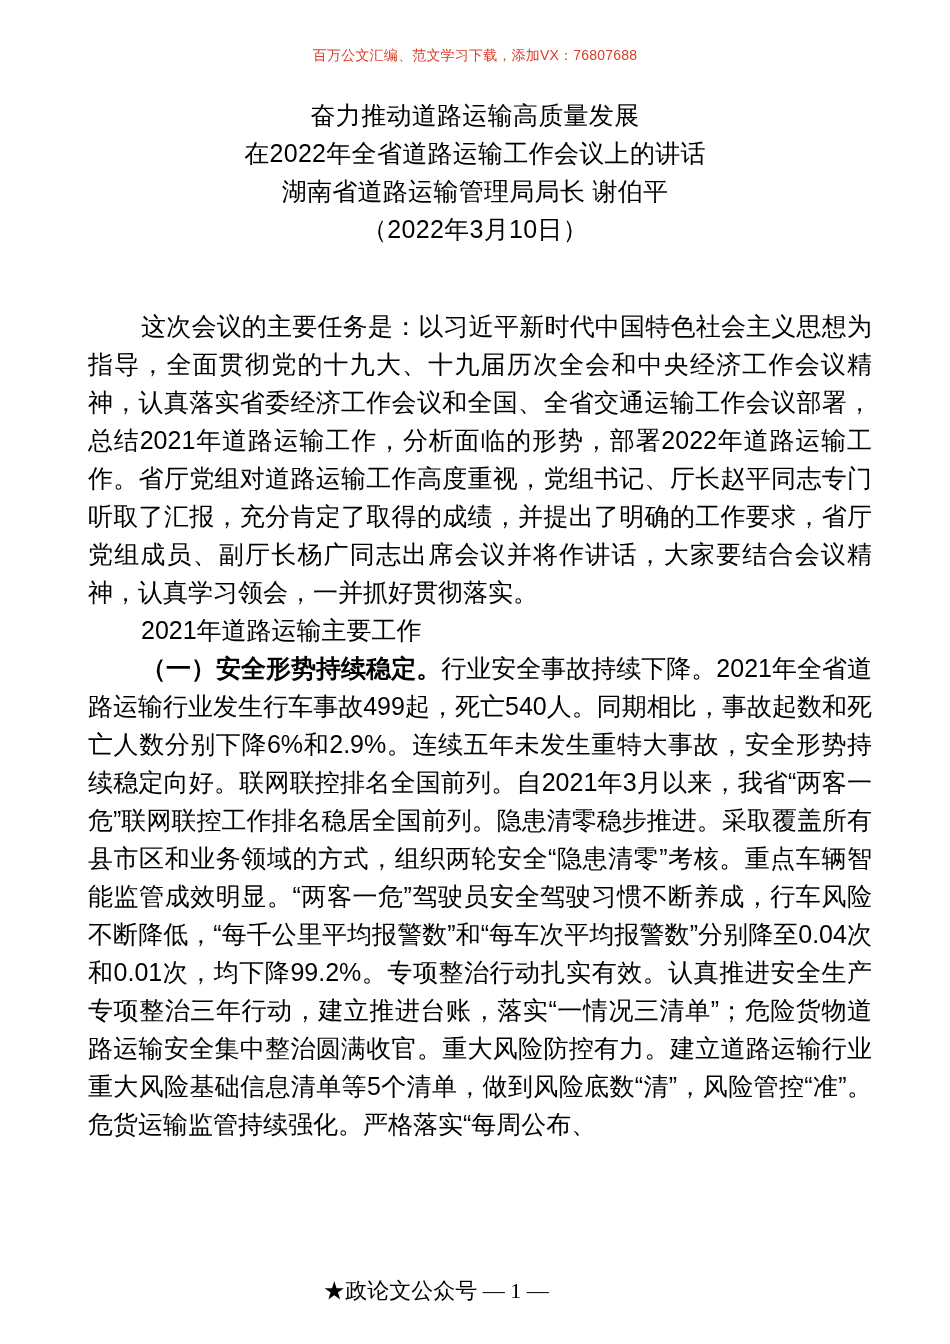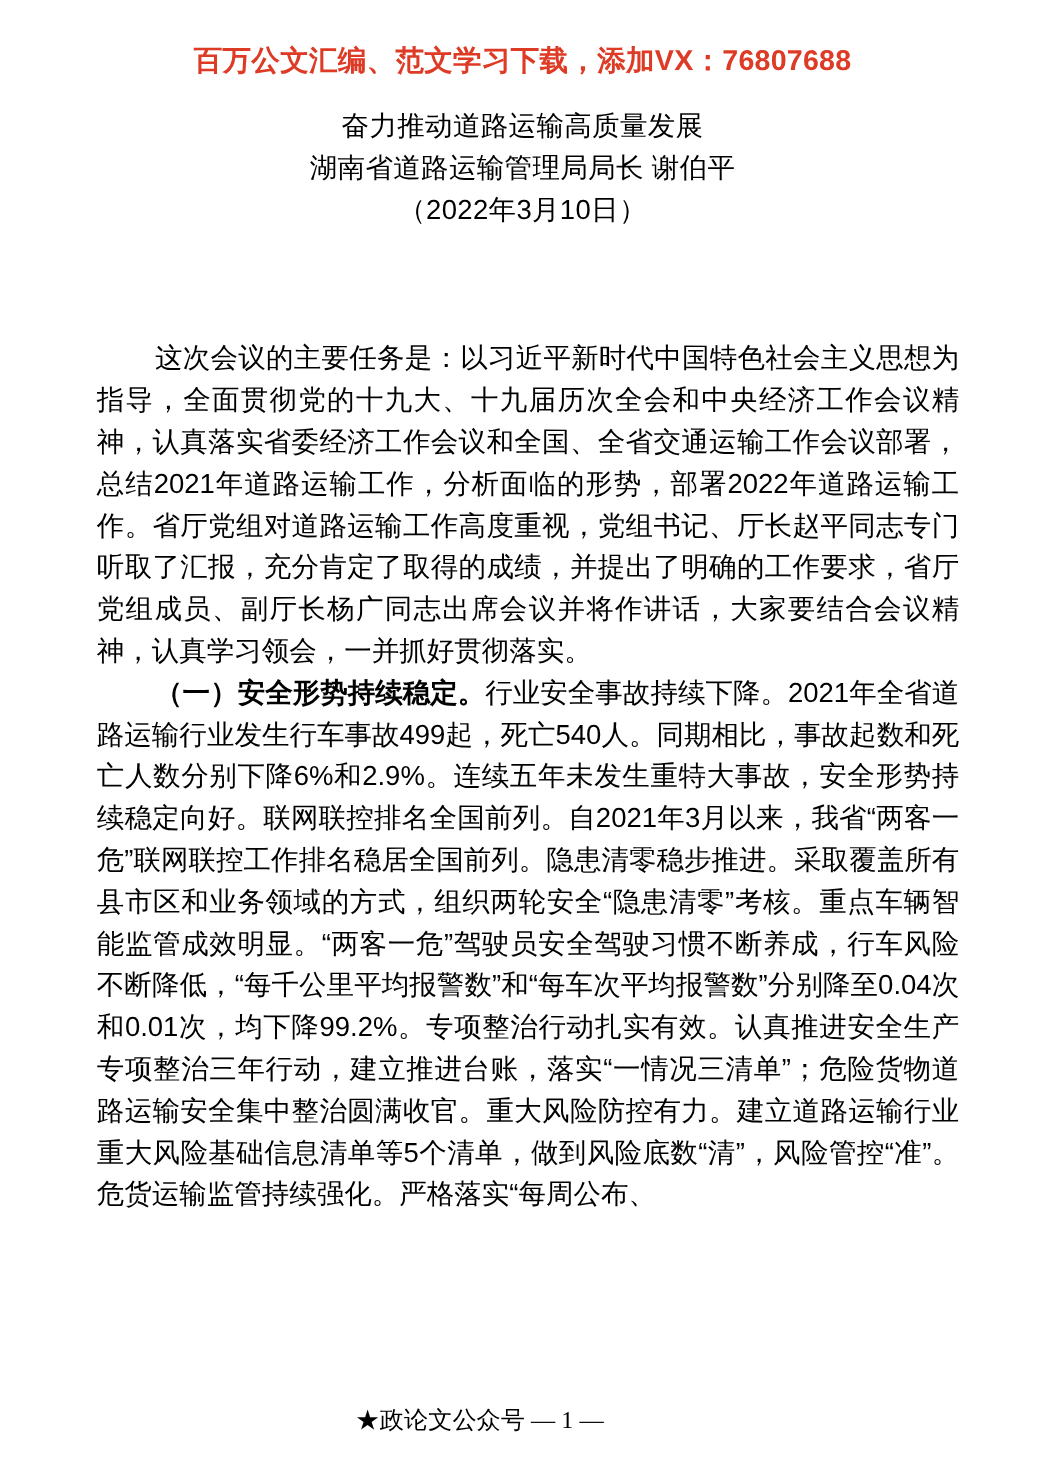--- a/index.html
+++ b/index.html
@@ -25,24 +25,24 @@
     height: 1344px;
   }
 
   
   .promo-header {
     position: absolute;
     top: 41px;
     left: 0;
     width: 950px;
     text-align: center;
-    font-size: 26px;
+    font-size: 14px;
     line-height: 28px;
     letter-spacing: 0.2px;
-    font-weight: 700;
+    font-weight: 400;
     white-space: nowrap;
   }
 
   
   .title-block {
     position: absolute;
     top: 96px;
     left: 0;
     width: 950px;
     text-align: center;
@@ -105,28 +105,30 @@
 </style>
 </head>
 <body>
 
 <div class="page">
 
   <div class="promo-header" style="color:#de3b26">百万公文汇编、范文学习下载，添加VX：76807688</div>
 
   <div class="title-block">
     <div class="title-line">奋力推动道路运输高质量发展</div>
+    <div class="title-line">在2022年全省道路运输工作会议上的讲话</div>
     <div class="title-line">湖南省道路运输管理局局长  谢伯平</div>
     <div class="title-line">（2022年3月10日）</div>
   </div>
 
   <div class="body-area">
 
     <p class="para">这次会议的主要任务是：以习近平新时代中国特色社会主义思想为指导，全面贯彻党的十九大、十九届历次全会和中央经济工作会议精神，认真落实省委经济工作会议和全国、全省交通运输工作会议部署，总结2021年道路运输工作，分析面临的形势，部署2022年道路运输工作。省厅党组对道路运输工作高度重视，党组书记、厅长赵平同志专门听取了汇报，充分肯定了取得的成绩，并提出了明确的工作要求，省厅党组成员、副厅长杨广同志出席会议并将作讲话，大家要结合会议精神，认真学习领会，一并抓好贯彻落实。</p>
 
+    <p class="para">2021年道路运输主要工作</p>
 
 
     <p class="para"><b class="bold-run">（一）安全形势持续稳定。</b><span>行业安全事故持续下降。2021年全省道路运输行业发生行车事故499起，死亡540人。同期相比，事故起数和死亡人数分别下降6%和2.9%。连续五年未发生重特大事故，安全形势持续稳定向好。联网联控排名全国前列。自2021年3月以来，我省“两客一危”联网联控工作排名稳居全国前列。隐患清零稳步推进。采取覆盖所有县市区和业务领域的方式，组织两轮安全“隐患清零”考核。重点车辆智能监管成效明显。“两客一危”驾驶员安全驾驶习惯不断养成，行车风险不断降低，“每千公里平均报警数”和“每车次平均报警数”分别降至0.04次和0.01次，均下降99.2%。专项整治行动扎实有效。认真推进安全生产专项整治三年行动，建立推进台账，落实“一情况三清单”；危险货物道路运输安全集中整治圆满收官。重大风险防控有力。建立道路运输行业重大风险基础信息清单等5个清单，做到风险底数“清”，风险管控“准”。危货运输监管持续强化。严格落实“每周公布、</span></p>
 
   </div>
 
   <div class="footer">
     <span class="star"></span><span>★政论文公众号</span>
     <span class="pageno">—  1  —</span>
   </div>

